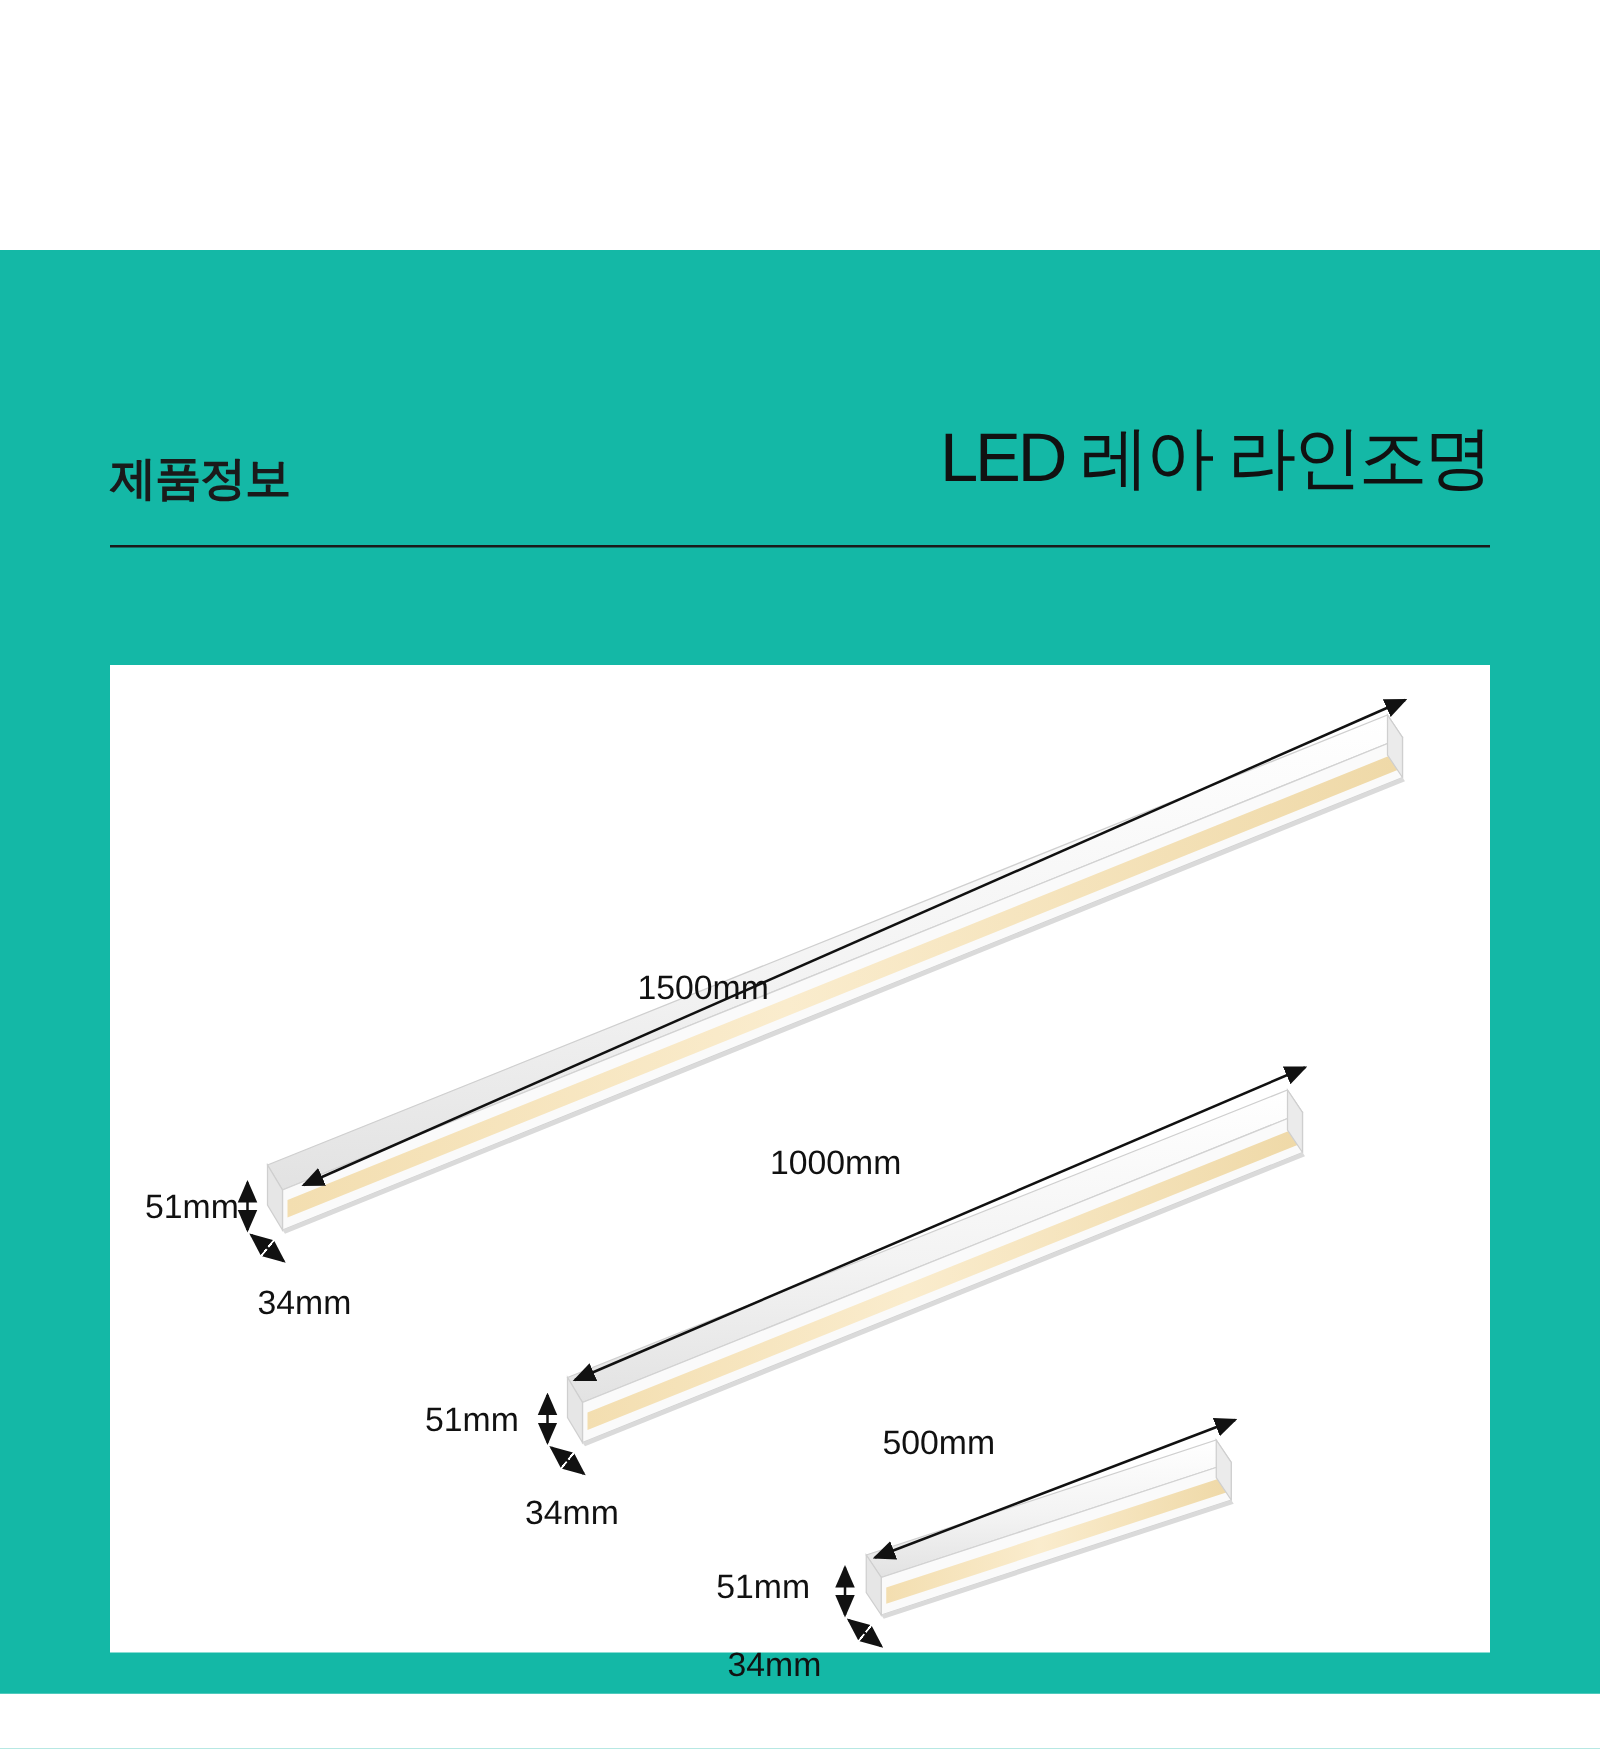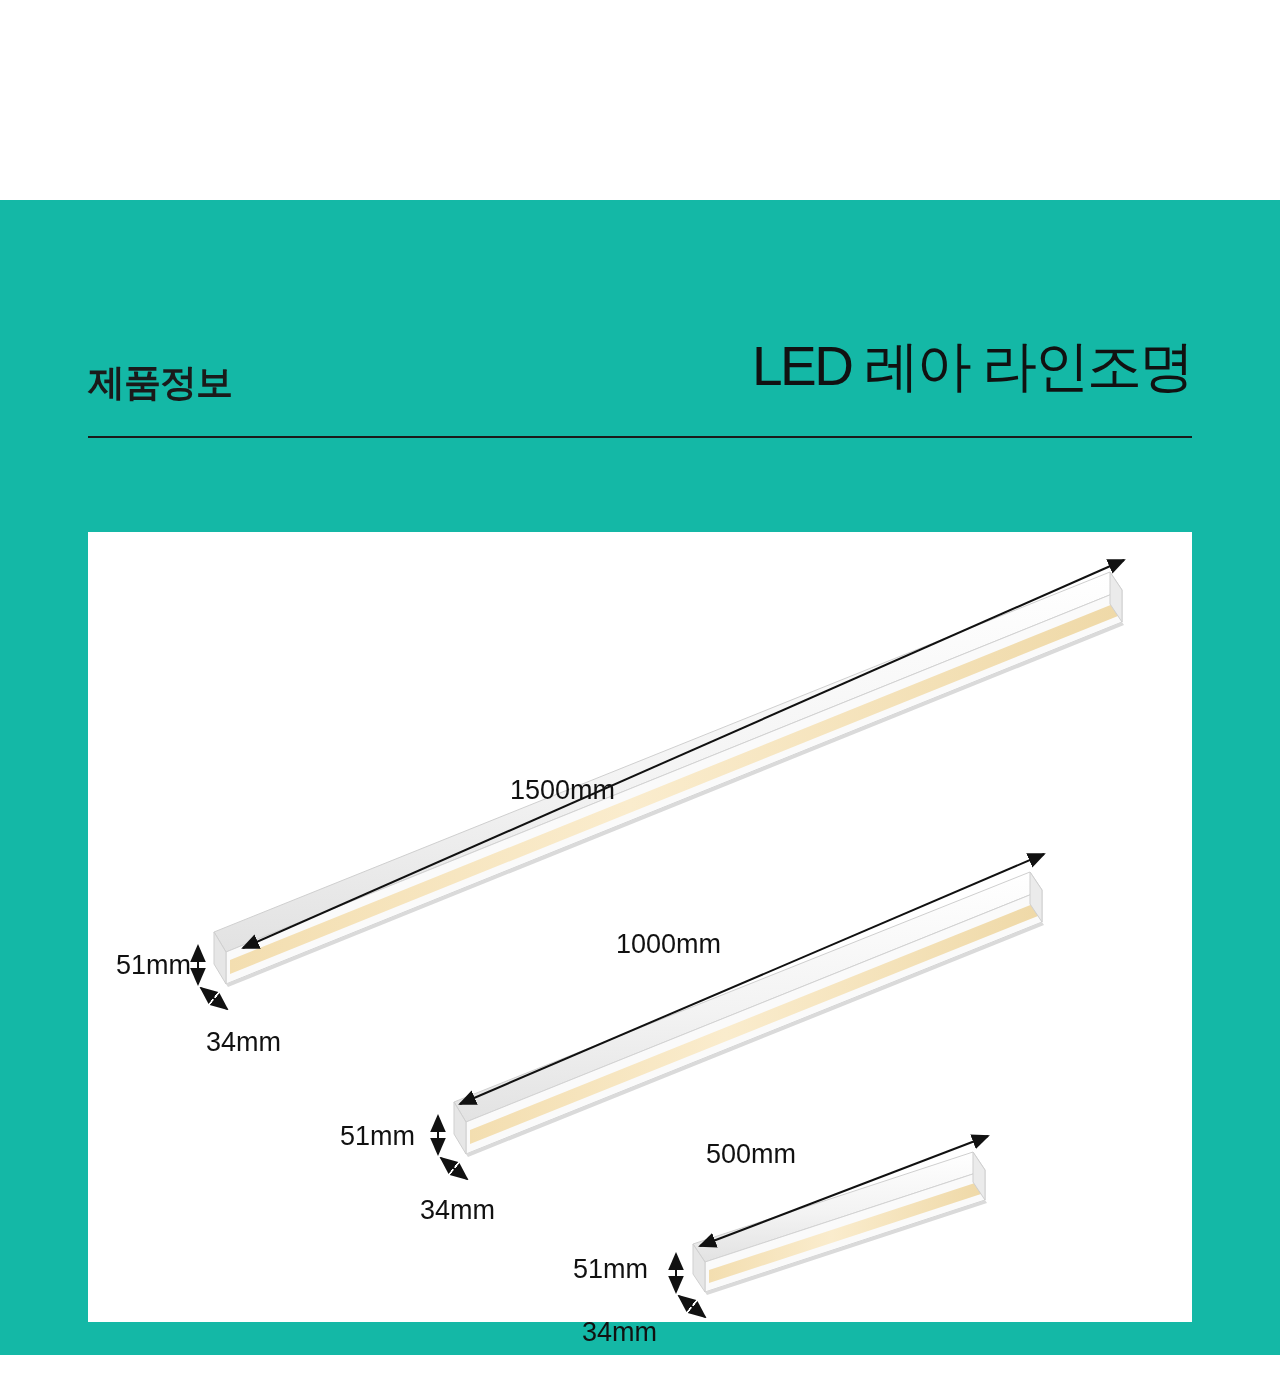--- a/index.html
+++ b/index.html
@@ -182,21 +182,21 @@
       </g>
       <line x1="612" y1="714" x2="900" y2="604" stroke="#111111" stroke-width="2" marker-start="url(#arrowStart)" marker-end="url(#arrow)"></line>
       <line x1="588" y1="722" x2="588" y2="760" stroke="#111111" stroke-width="2" marker-start="url(#arrowStart)" marker-end="url(#arrow)"></line>
       <line x1="591" y1="764" x2="617" y2="785" stroke="#111111" stroke-width="2" marker-start="url(#arrowStart)" marker-end="url(#arrow)"></line>
     </svg>
 
     <div class="dim-label" style="left:422px; top:202px;margin-top:41px;">1500mm</div>
     <div class="dim-label" style="left:28px; top:418px;">51mm</div>
     <div class="dim-label" style="left:118px; top:495px;">34mm</div>
 
-    <div class="dim-label" style="left:528px; top:397px;">1000mm</div>
+    <div class="dim-label" style="left:528px; top:383px;">1000mm</div>
     <div class="dim-label" style="left:252px; top:589px;">51mm</div>
     <div class="dim-label" style="left:332px; top:663px;">34mm</div>
 
     <div class="dim-label" style="left:618px; top:607px;">500mm</div>
     <div class="dim-label" style="left:485px; top:722px;">51mm</div>
     <div class="dim-label" style="left:494px; top:785px;">34mm</div>
 
   </div>
 </div>
 

